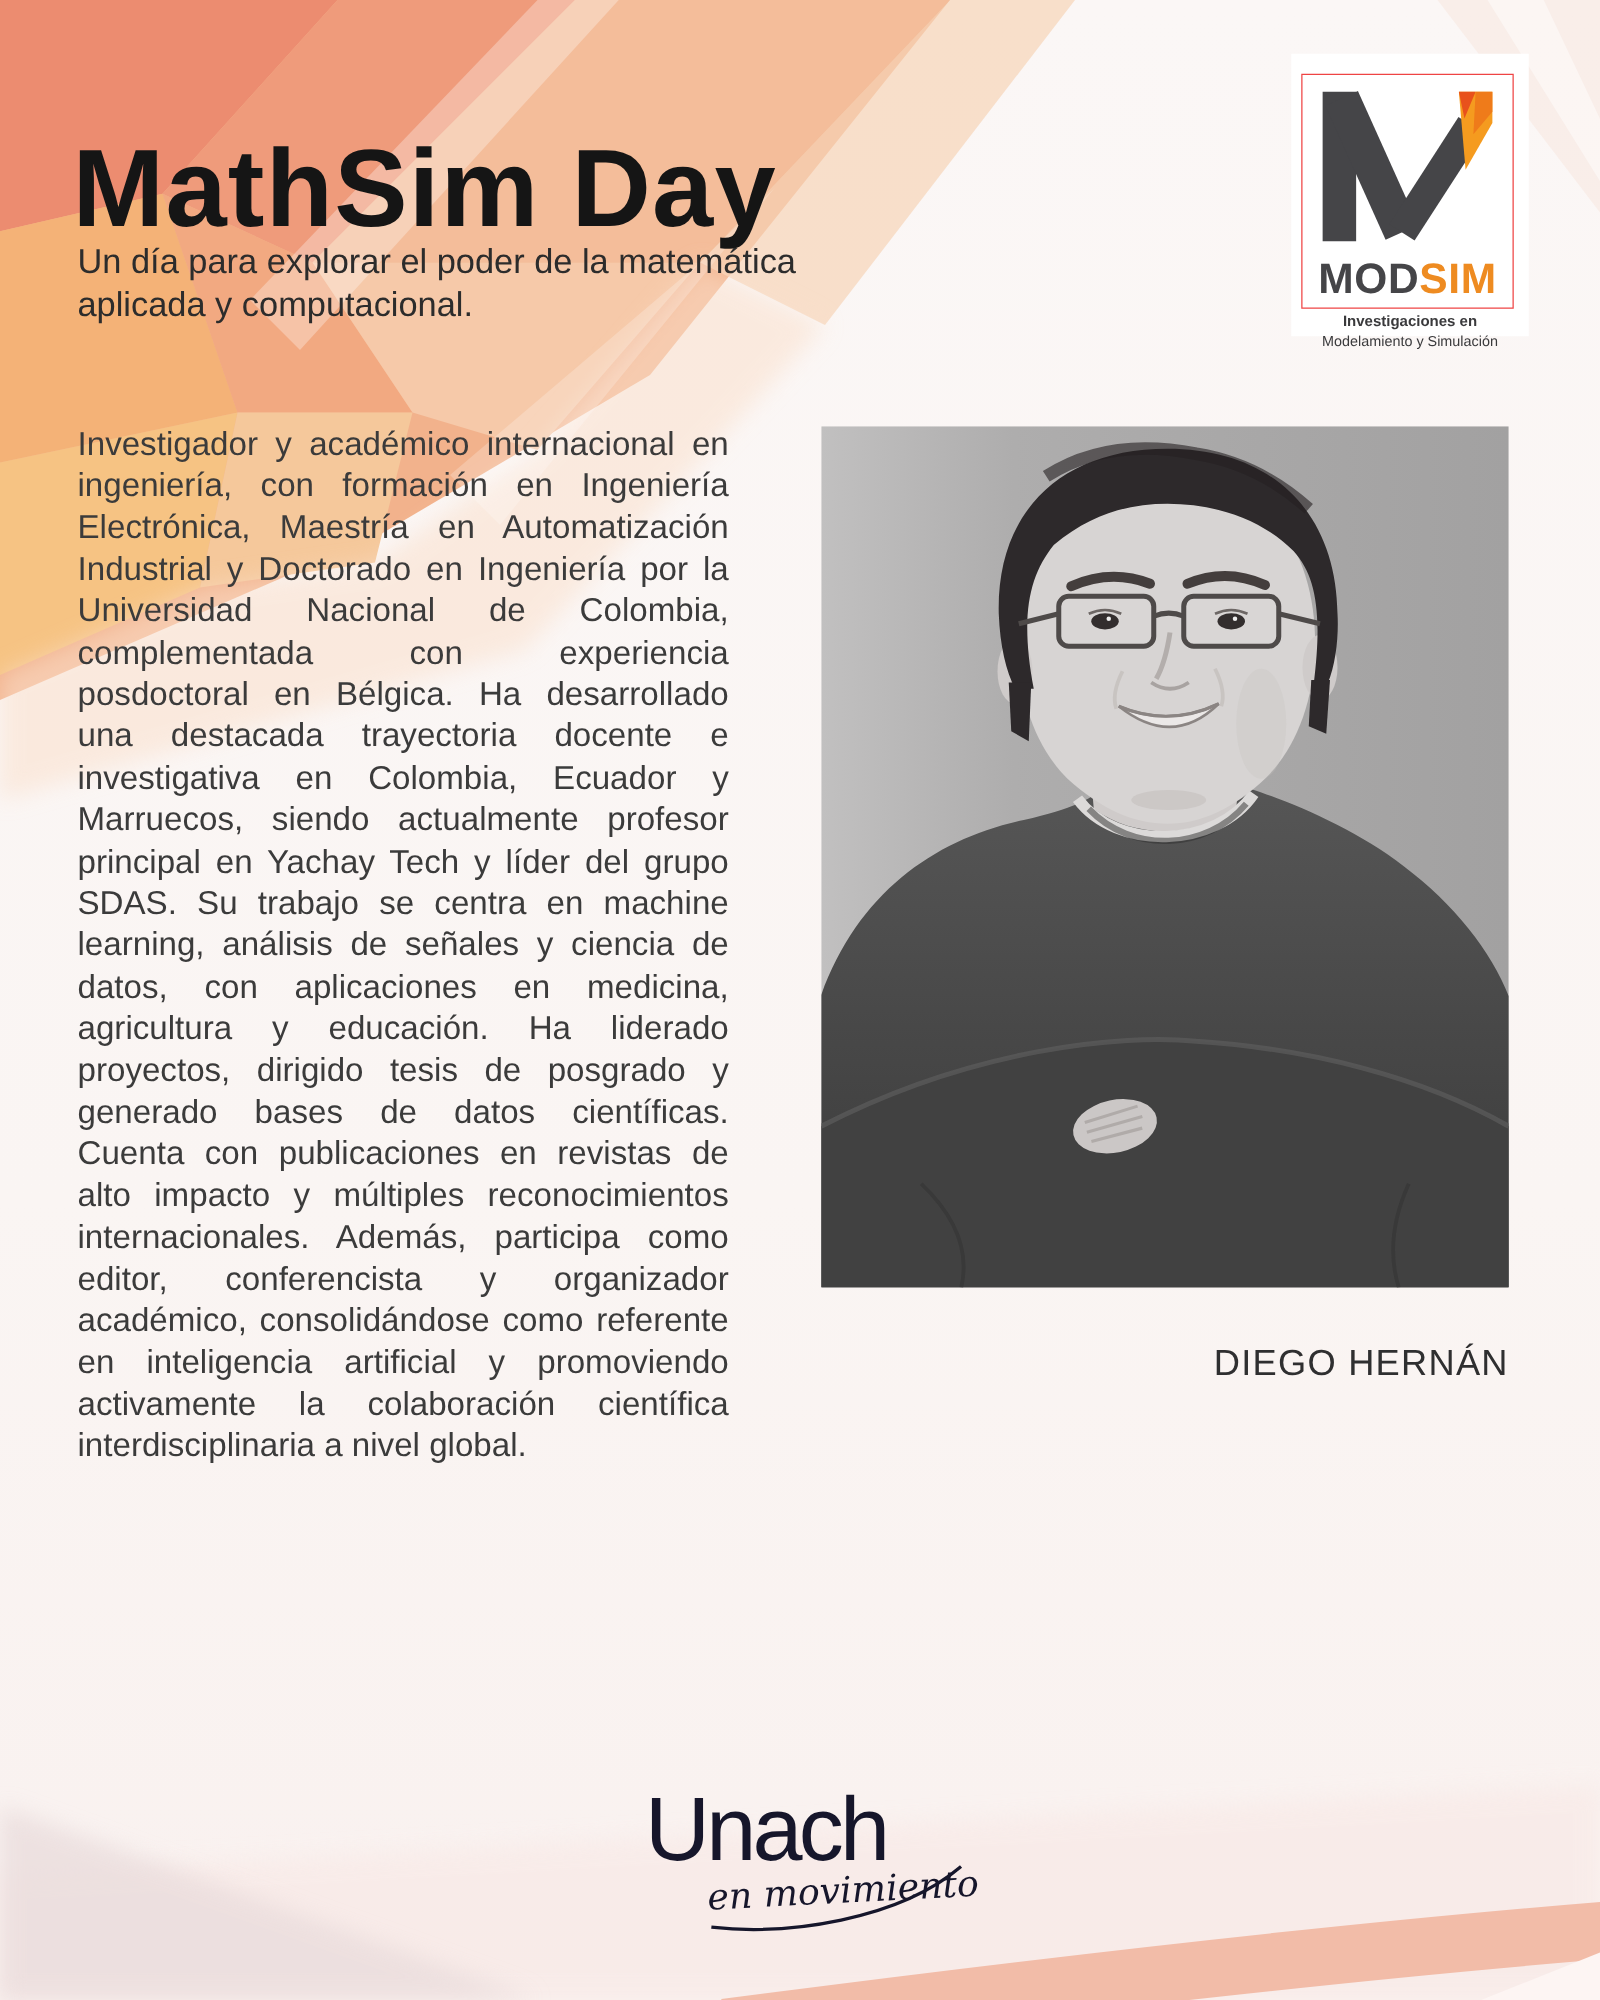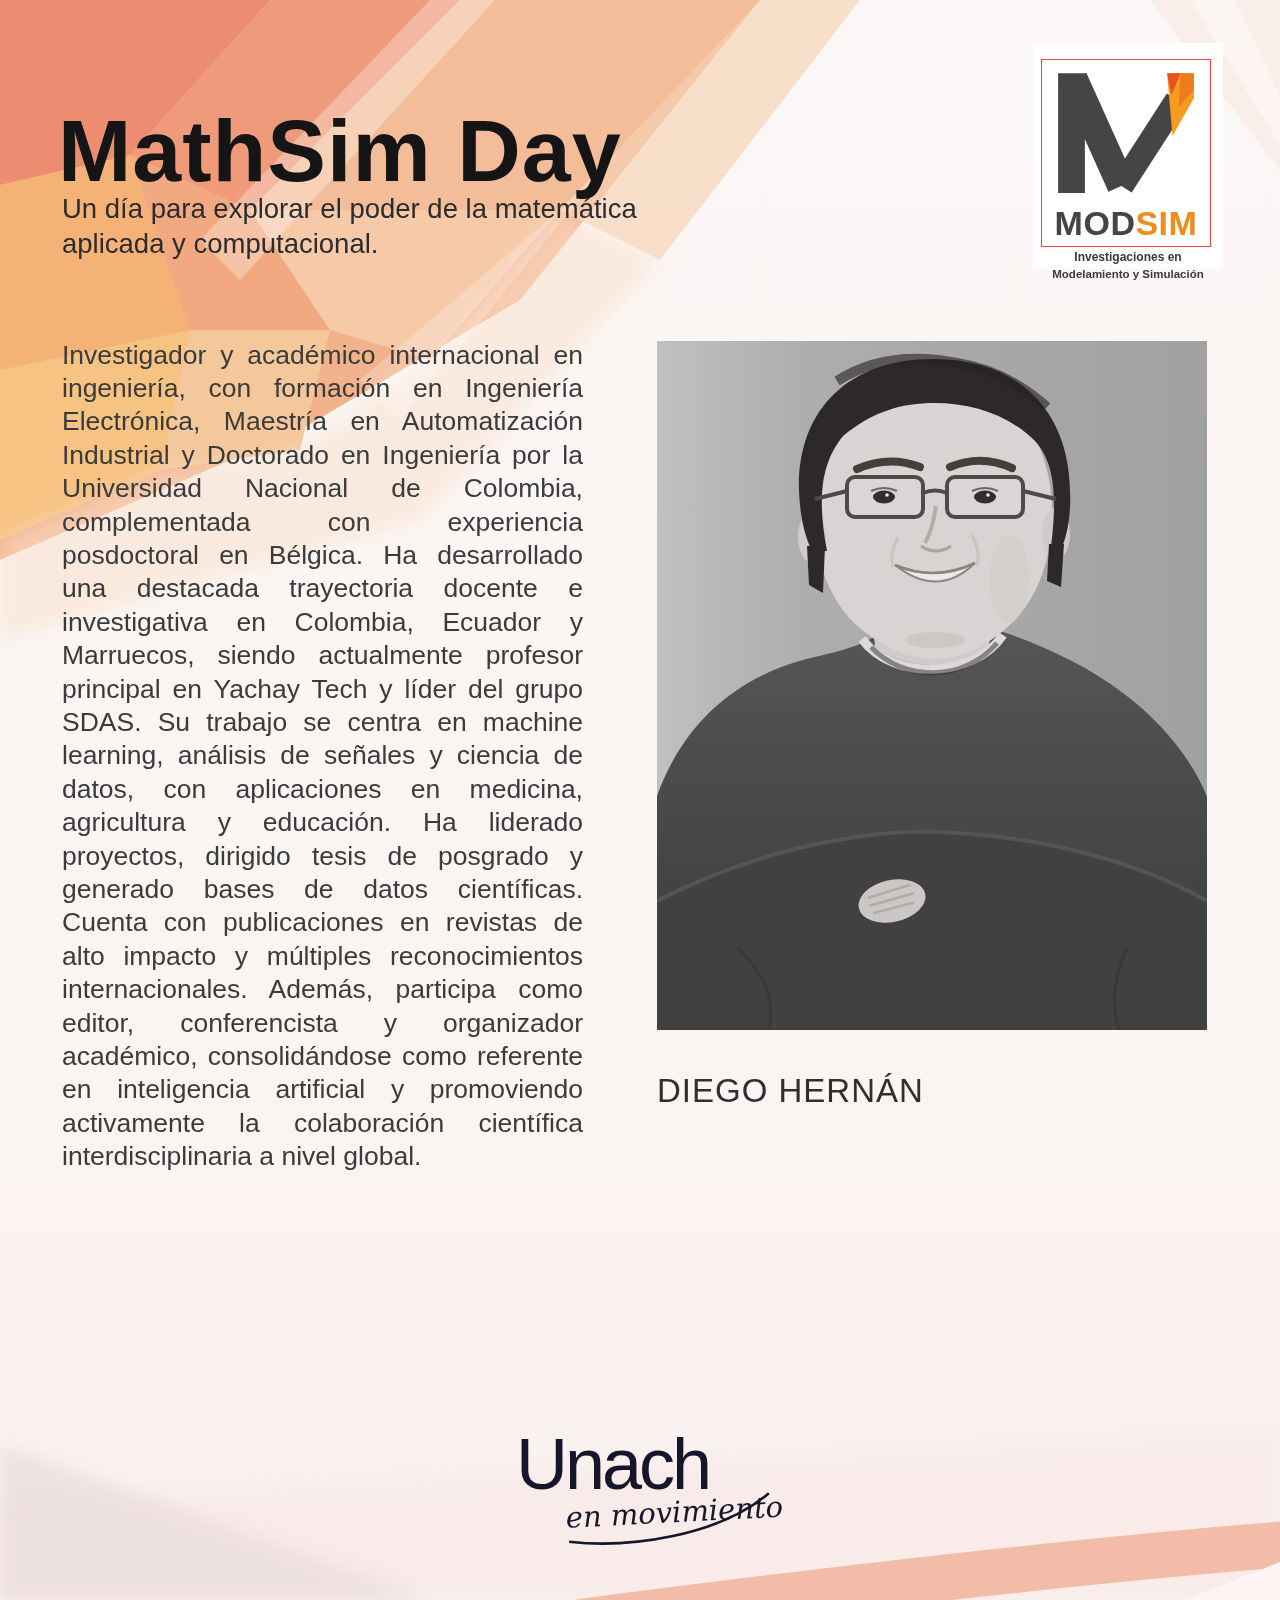--- a/index.html
+++ b/index.html
@@ -25,34 +25,34 @@
   .modsim-box{position:absolute;left:8px;top:16px;width:168px;height:186px;
     border:1px solid #ef4444;background:#fff;}
   .modsim-m{position:absolute;left:6px;top:8px;width:156px;height:134px;}
   .modsim-word{position:absolute;left:0;bottom:6px;width:100%;
     font-size:34px;font-weight:800;letter-spacing:.5px;line-height:1;}
   .modsim-word .mod{color:#454548;}
   .modsim-word .sim{color:#EE8B21;}
   .modsim-tag1{position:absolute;left:0;top:208px;width:100%;
     font-size:12px;font-weight:700;color:#3a3a3c;line-height:1.05;}
   .modsim-tag2{position:absolute;left:0;top:225px;width:100%;
-    font-size:11.5px;font-weight:700;color:#3a3a3c;line-height:1.05;}
+    font-size:11.5px;font-weight:400;color:#3a3a3c;line-height:1.05;}
 
   .bio{
     left:62px;top:312px;width:521px;
     font-size:26.5px;line-height:33.4px;color:#3b3b3b;
     text-align:justify;text-justify:inter-word;font-weight:400;
   }
 
   .photo{left:657px;top:341px;width:550px;height:689px;}
   .photo svg{display:block;width:100%;height:100%;}
 
   .speaker-name{
-    left:657px;top:1066px;width:550px;text-align:left;
-    font-size:33px;line-height:50px;letter-spacing:1px;color:#2f2f30;font-weight:500;
+    left:657px;top:1066px;width:550px;text-align:right;
+    font-size:29px;line-height:50px;letter-spacing:1px;color:#2f2f30;font-weight:500;
   }
 
   .unach{left:516px;top:1428px;width:320px;height:130px;}
   .unach-word{position:absolute;left:0;top:0;
     font-size:72px;font-weight:400;letter-spacing:-3px;color:#16162B;line-height:1;}
   .unach-script{position:absolute;left:42px;top:60px;width:240px;height:66px;}
 </style>
 </head>
 <body>
 

